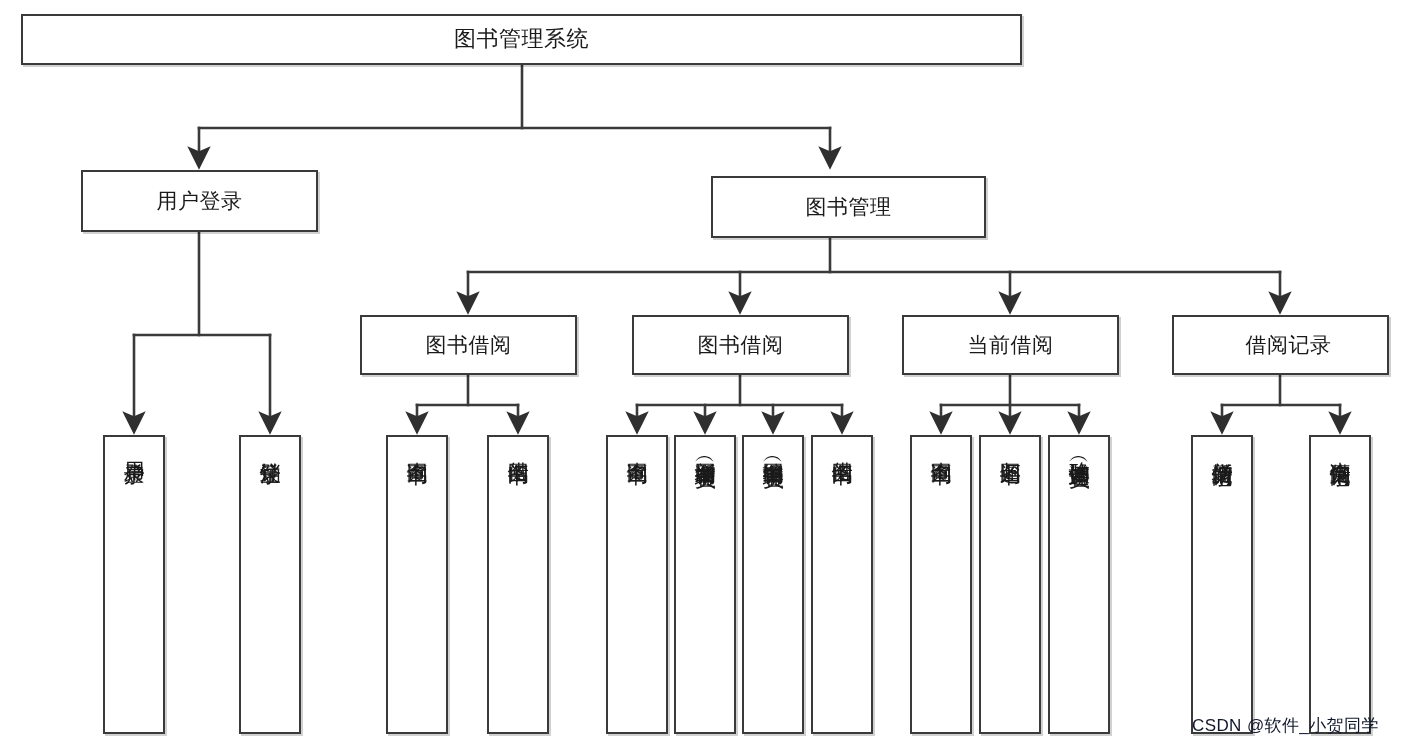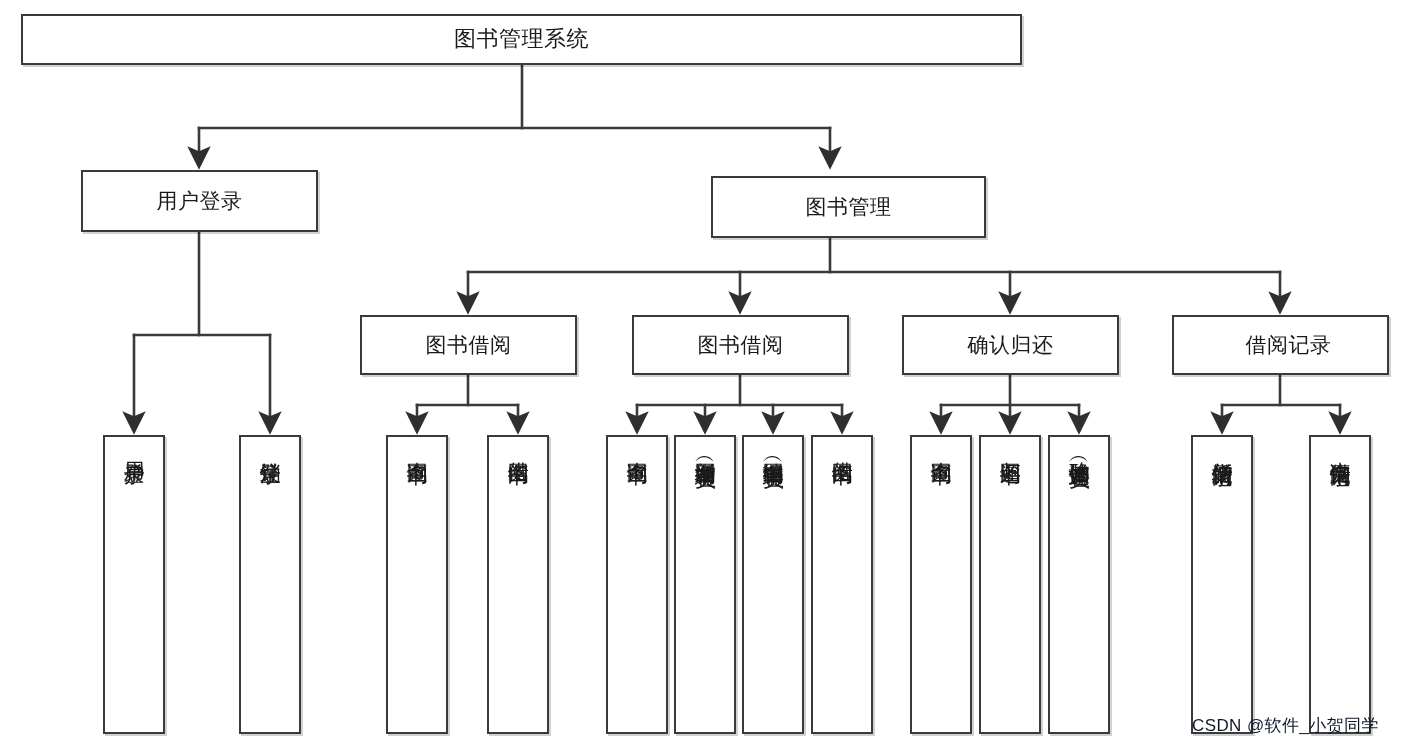--- a/index.html
+++ b/index.html
@@ -134,21 +134,21 @@
     <span class="label">图书管理</span>
   </div>
 
   <div class="node horiz" style="left:360px; top:315px; width:217px; height:60px;">
     <span class="label">图书借阅</span>
   </div>
   <div class="node horiz" style="left:632px; top:315px; width:217px; height:60px;">
     <span class="label">图书借阅</span>
   </div>
   <div class="node horiz" style="left:902px; top:315px; width:217px; height:60px;">
-    <span class="label">确认归还</span>
+    <span class="label">当前借阅</span>
   </div>
   <div class="node horiz" style="left:1172px; top:315px; width:217px; height:60px;padding-left:16px;">
     <span class="label">借阅记录</span>
   </div>
 
   <div class="node vert" style="left:103px; top:435px; width:62px; height:299px;">
     <span class="label">用户登录</span>
   </div>
   <div class="node vert" style="left:239px; top:435px; width:62px; height:299px;">
     <span class="label">注销登录</span>

